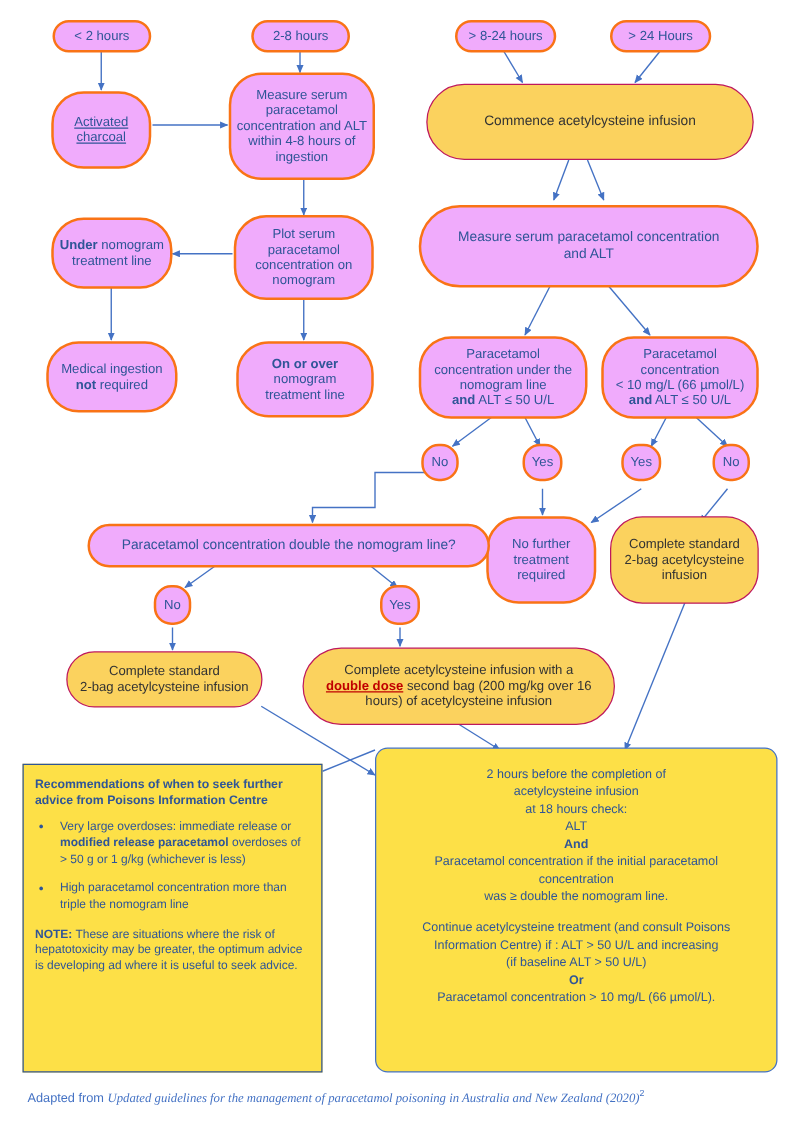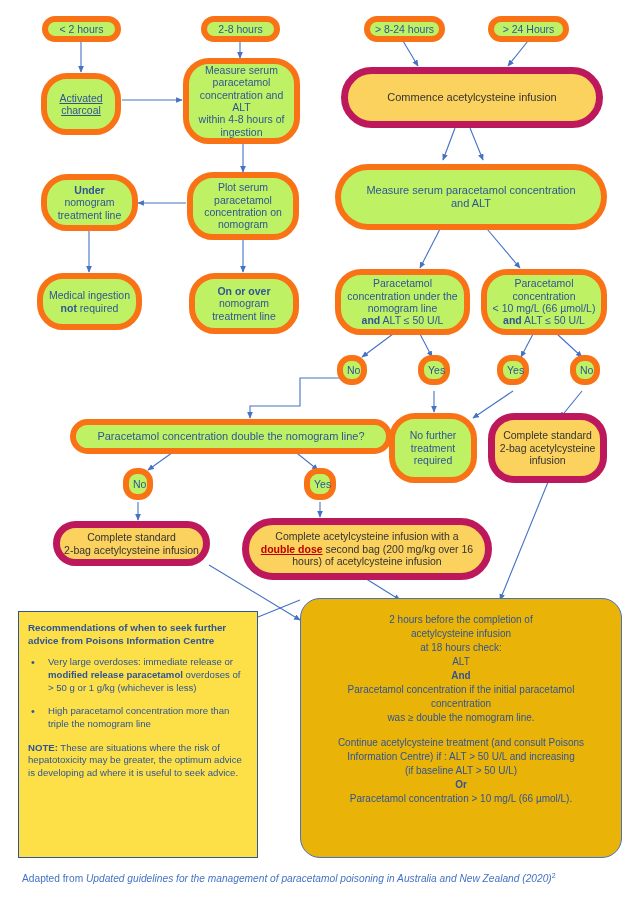--- a/index.html
+++ b/index.html
@@ -7,33 +7,33 @@
     width:640px;height:904px;position:relative;overflow:hidden;
     font-family:"Liberation Sans","DejaVu Sans",sans-serif;
     color:#2f5597;
   }
   #canvas{position:absolute;left:0;top:0;width:640px;height:904px;}
   svg.edges{position:absolute;left:0;top:0;width:640px;height:904px;pointer-events:none;}
 
   .node{
     position:absolute;box-sizing:border-box;
     display:flex;align-items:center;justify-content:center;text-align:center;
-    border:6px solid #f97316;
-    background:#bef264;
+    border:2px solid #f97316;
+    background:#f0abfc;
     color:#2f5597;
     line-height:1.18;
     padding:2px 4px;
   }
   .node .inner{width:100%;}
   .pill{border-radius:999px;}
   .rr{border-radius:14px;}
   .rr-lg{border-radius:26px;}
   .yellow{
     background:#fbd25e;
-    border:7px solid #be185d;
+    border:1px solid #be185d;
     color:#333333;
   }
   .sm{font-size:10.5px;}
   .md{font-size:11px;}
   b{font-weight:bold;}
   .dbl{
     color:#c00000;font-weight:bold;
     text-decoration:underline;
     text-decoration-color:#c00000;
   }
@@ -49,26 +49,26 @@
     position:relative;padding-left:20px;margin:0 0 11px 0;
   }
   .rec-list li:before{
     content:"\2022";position:absolute;left:3px;top:-1px;font-size:11px;color:#2f5597;
   }
   .rec-note{margin:3px 0 0 0;}
   .footer{
     position:absolute;left:22px;top:872px;width:600px;
     font-size:10.2px;color:#4472c4;
   }
-  .footer i{font-style:italic;}
+  .footer i{font-style:italic;font-family:Liberation Serif, serif;}
   .footer sup{font-size:7px;vertical-align:super;}
   .bigbox{
     position:absolute;box-sizing:border-box;
-    border:1px solid #4472c4;background:#eab308;
-    border-radius:20px;
+    border:1px solid #4472c4;background:#fde047;
+    border-radius:10px;
     color:#2f5597;font-size:10px;line-height:1.4;
     text-align:center;padding:14px 4px;
   }
   .bigbox p{margin:0;}
   .gap{height:11px;}
 </style>
 </head>
 <body>
 
 <div id="canvas">

